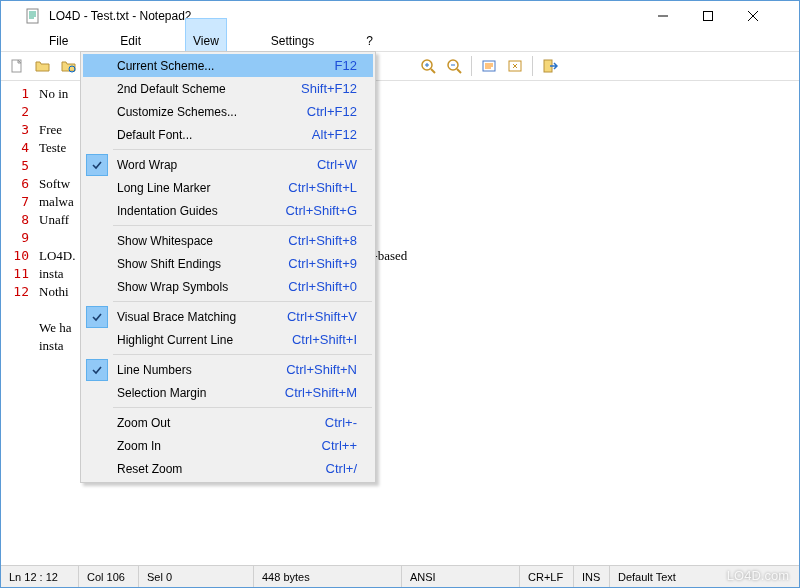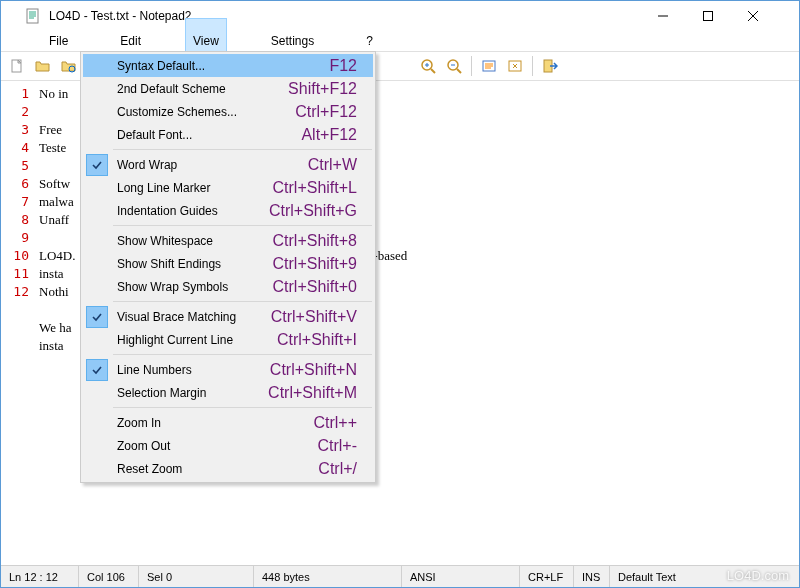--- a/index.html
+++ b/index.html
@@ -27,21 +27,21 @@
   .gutter { width: 32px; background: #fff; padding: 4px 4px 0 0; text-align: right; font-family: Consolas, monospace; font-size: 13px; color: #c00; line-height: 18px; }
   .content { flex: 1; padding: 4px 0 0 6px; font-family: Liberation Serif, serif; font-size: 13px; line-height: 18px; color: #000; white-space: pre; overflow: hidden; }
   
   
   .dropdown { position: absolute; top: 50px; left: 79px; width: 296px; background: #f0f0f0; border: 1px solid #ccc; box-shadow: 3px 3px 3px rgba(0,0,0,0.2); z-index: 100; padding: 2px; }
   .dropdown .dd-item { display: flex; align-items: center; height: 23px; padding: 0; }
   .dropdown .dd-item.highlighted { background: #91c9f7; }
   .dropdown .dd-check { width: 28px; display: flex; align-items: center; justify-content: center; }
   .dropdown .dd-check.checked { background: #91c9f7; width: 22px; height: 22px; margin: 0 3px; border: 1px solid #5fb0ed; }
   .dropdown .dd-label { flex: 1; padding-left: 6px; font-size: 12px; }
-  .dropdown .dd-shortcut { padding-right: 16px; font-size: 16px; color: #701a75; }
+  .dropdown .dd-shortcut { padding-right: 16px; font-size: 13px; color: #1d4ed8; }
   .dropdown .dd-sep { height: 1px; background: #d7d7d7; margin: 3px 1px 3px 30px; }
   
   
   .statusbar { position: absolute; bottom: 0; left: 0; right: 0; height: 22px; background: #f0f0f0; border-top: 1px solid #d0d0d0; display: flex; align-items: center; font-size: 11px; }
   .statusbar .sb-cell { padding: 0 8px; border-right: 1px solid #d0d0d0; height: 100%; display: flex; align-items: center; text-align: center; }
   
   
   .watermark { position: absolute; bottom: 4px; right: 10px; font-size: 13px; color: rgba(255,255,255,0.85); font-weight: 500; text-shadow: 0 0 3px rgba(0,0,0,0.4); }
   
   .checkmark { width: 10px; height: 10px; }
@@ -170,21 +170,21 @@
       <div>11</div>
       <div>12</div>
       <div></div>
     </div>
   <div class="content" id="content"><div>No in</div><div>&nbsp;</div><div>Free                                re or ad-based installers.</div><div>Teste</div><div>&nbsp;</div><div>Softw                               ivirus applications and trusted online</div><div>malwa</div><div>Unaff</div><div>&nbsp;</div><div>LO4D.                               liated with any malware scheme or ad-based</div><div>insta</div><div>Nothi</div><div>&nbsp;</div><div>We ha                               omepage, search engine settings or</div><div>insta</div></div>
 </div>
 
 <div class="dropdown" id="dropdown">
     <div class="dd-item highlighted">
       <div class="dd-check"></div>
-      <div class="dd-label">Syntax Default...</div>
+      <div class="dd-label">Current Scheme...</div>
       <div class="dd-shortcut">F12</div>
     </div>
     <div class="dd-item">
       <div class="dd-check"></div>
       <div class="dd-label">2nd Default Scheme</div>
       <div class="dd-shortcut">Shift+F12</div>
     </div>
     <div class="dd-item">
       <div class="dd-check"></div>
       <div class="dd-label">Customize Schemes...</div>
@@ -257,27 +257,27 @@
       <div class="dd-shortcut">Ctrl+Shift+N</div>
     </div>
     <div class="dd-item">
       <div class="dd-check"></div>
       <div class="dd-label">Selection Margin</div>
       <div class="dd-shortcut">Ctrl+Shift+M</div>
     </div>
     <div class="dd-sep"></div>
     <div class="dd-item">
       <div class="dd-check"></div>
+      <div class="dd-label">Zoom Out</div>
+      <div class="dd-shortcut">Ctrl+-</div>
+    </div>
+    <div class="dd-item">
+      <div class="dd-check"></div>
       <div class="dd-label">Zoom In</div>
       <div class="dd-shortcut">Ctrl++</div>
-    </div>
-    <div class="dd-item">
-      <div class="dd-check"></div>
-      <div class="dd-label">Zoom Out</div>
-      <div class="dd-shortcut">Ctrl+-</div>
     </div>
     <div class="dd-item">
       <div class="dd-check"></div>
       <div class="dd-label">Reset Zoom</div>
       <div class="dd-shortcut">Ctrl+/</div>
     </div>
   </div>
 
 <div class="statusbar">
   <div class="sb-cell" style="width:78px">Ln 12 : 12</div>

